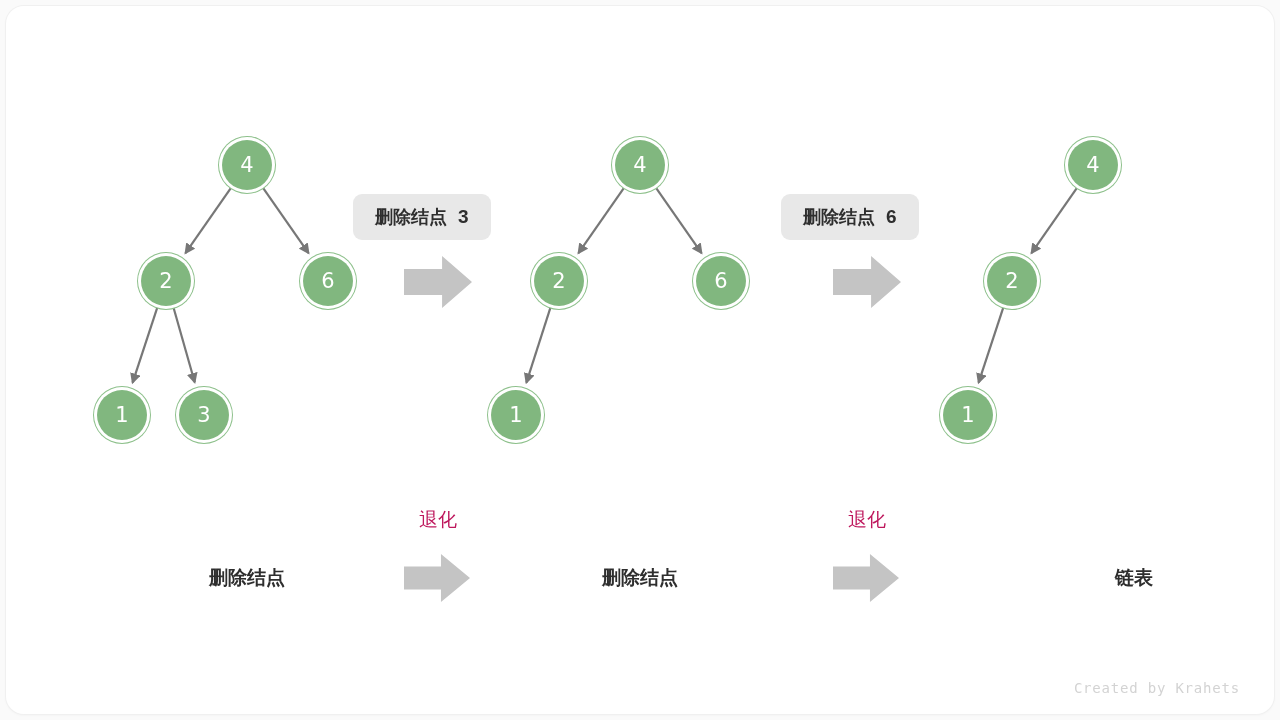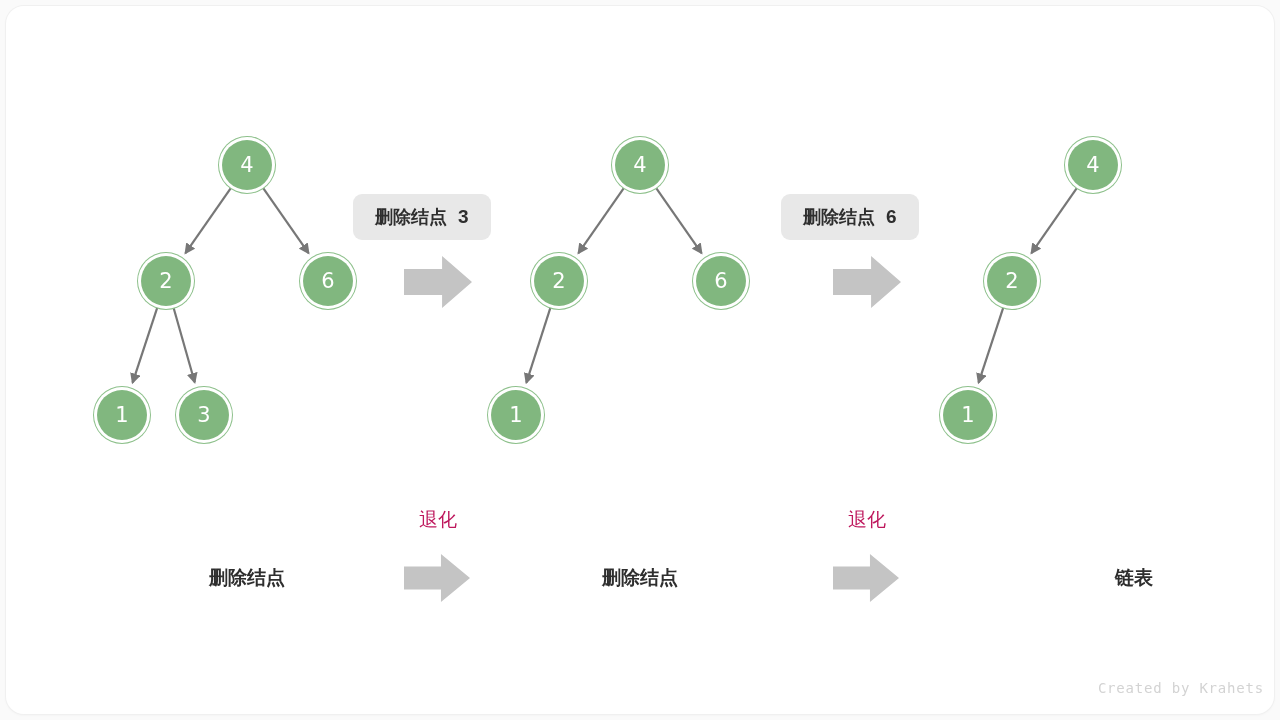--- a/index.html
+++ b/index.html
@@ -106,21 +106,21 @@
     color: #be185d;
     font-size: 19px;
     font-weight: normal;
     white-space: nowrap;
     text-align: center;
     transform: translateX(-50%);
   }
 
   .watermark {
     position: absolute;
-    right: 16px;
+    right: 40px;
     bottom: 24px;
     color: #d3d3d3;
     font-size: 14px;
     font-family: "DejaVu Sans Mono", "Liberation Mono", monospace;
     letter-spacing: 0.8px;
     white-space: nowrap;
   }
 </style>
 </head>
 <body>

